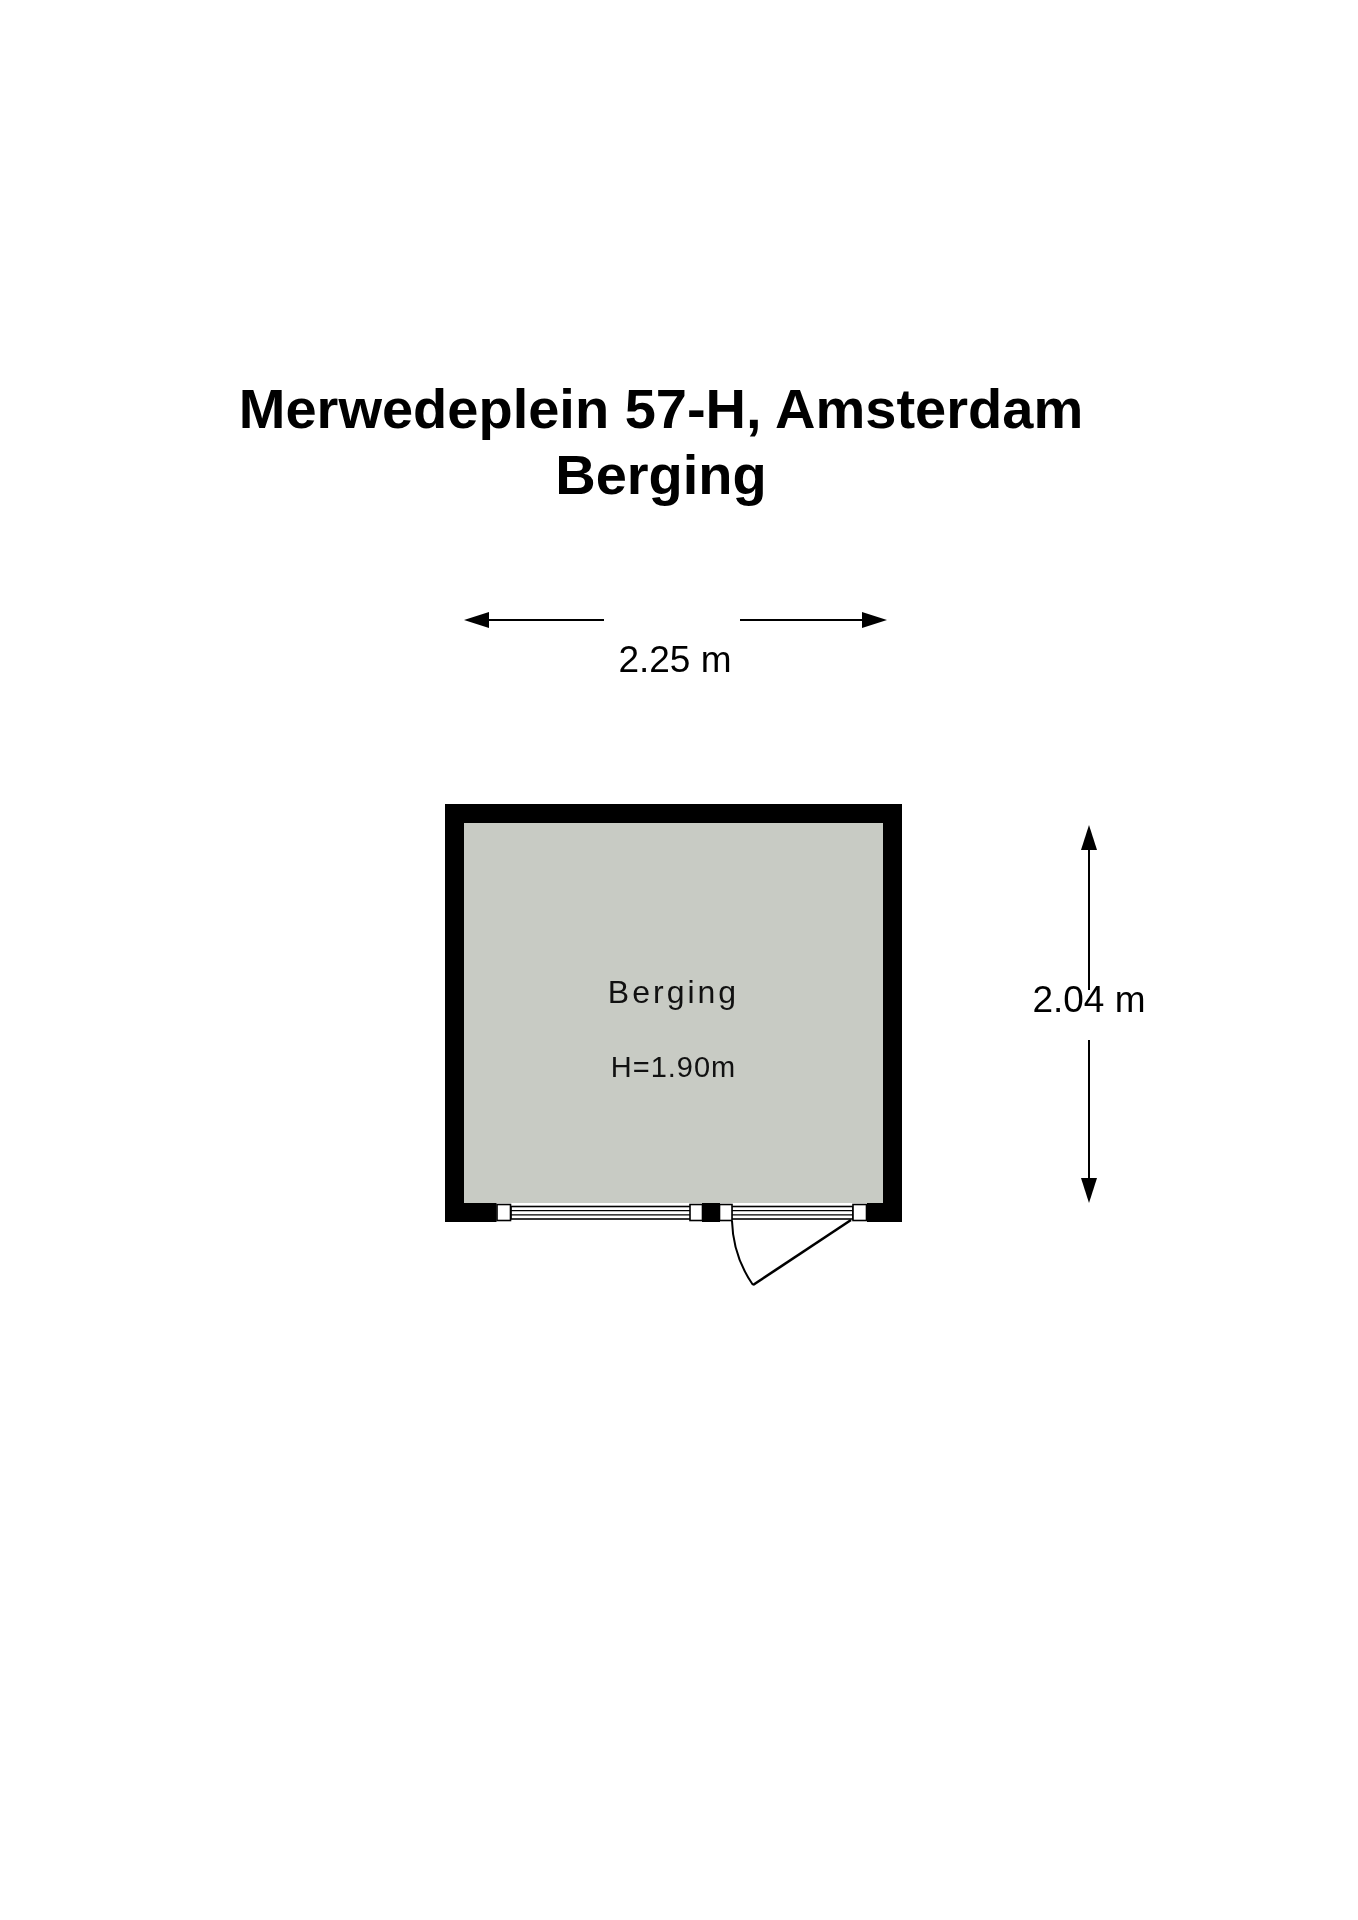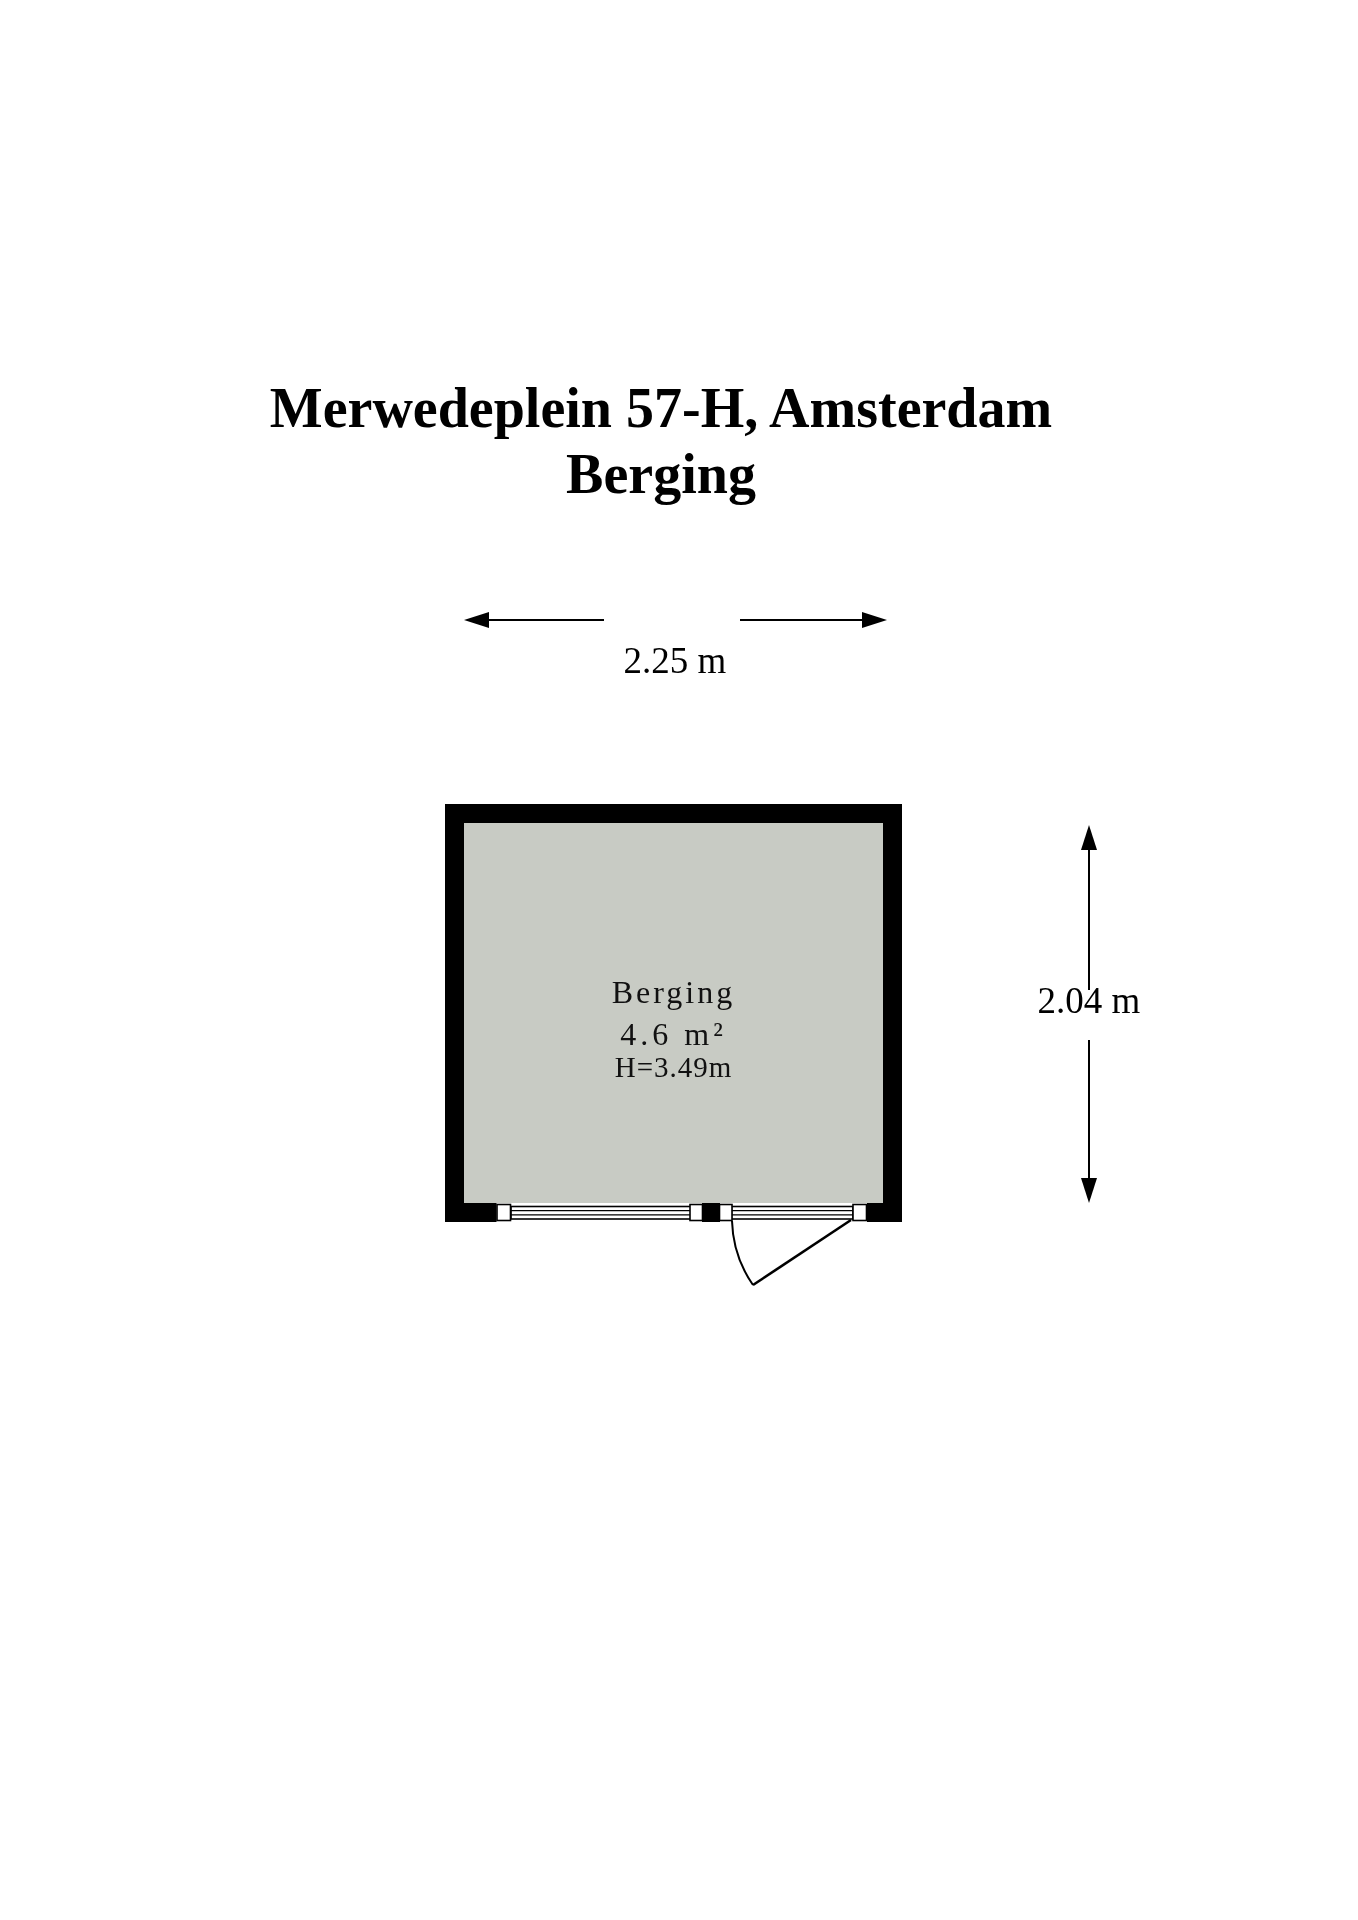--- a/index.html
+++ b/index.html
@@ -3,21 +3,21 @@
 <meta charset="utf-8">
 <style>
   * { margin:0; padding:0; box-sizing:border-box; }
   html,body { background:#ffffff; }
   .page {
     position:relative;
     width:1340px; height:1920px;
     margin:0 auto;
     background:#ffffff;
     color:#000;
-    font-family:Liberation Serif, serif;
+    font-family:Liberation Sans, sans-serif;
     overflow:hidden;
   }
   .plan-svg { position:absolute; left:0; top:0; width:1358px; height:1920px; z-index:1; }
   .txt { position:absolute; z-index:2; white-space:nowrap; }
 
   .title-line {
     left:-27px; width:1358px; text-align:center;
     font-weight:700; font-size:56px; line-height:1.1; color:#000;
   }
   .title-line.l1 { top:378px; }
@@ -87,17 +87,16 @@
     </g>
   </svg>
 
   <div class="txt title-line l1">Merwedeplein 57-H, Amsterdam</div>
   <div class="txt title-line l2">Berging</div>
 
   <div class="txt dim-label dim-width">2.25 m</div>
   <div class="txt dim-label dim-height">2.04 m</div>
 
   <div class="txt room-label room-name">Berging</div>
-  <div class="txt room-label room-area">4.6 m²</div>
-  <div class="txt room-label room-hline">H=3.49m</div>
+  <div class="txt room-label room-hline">H=1.90m</div>
 
 
 </div>
 
 </body></html>

